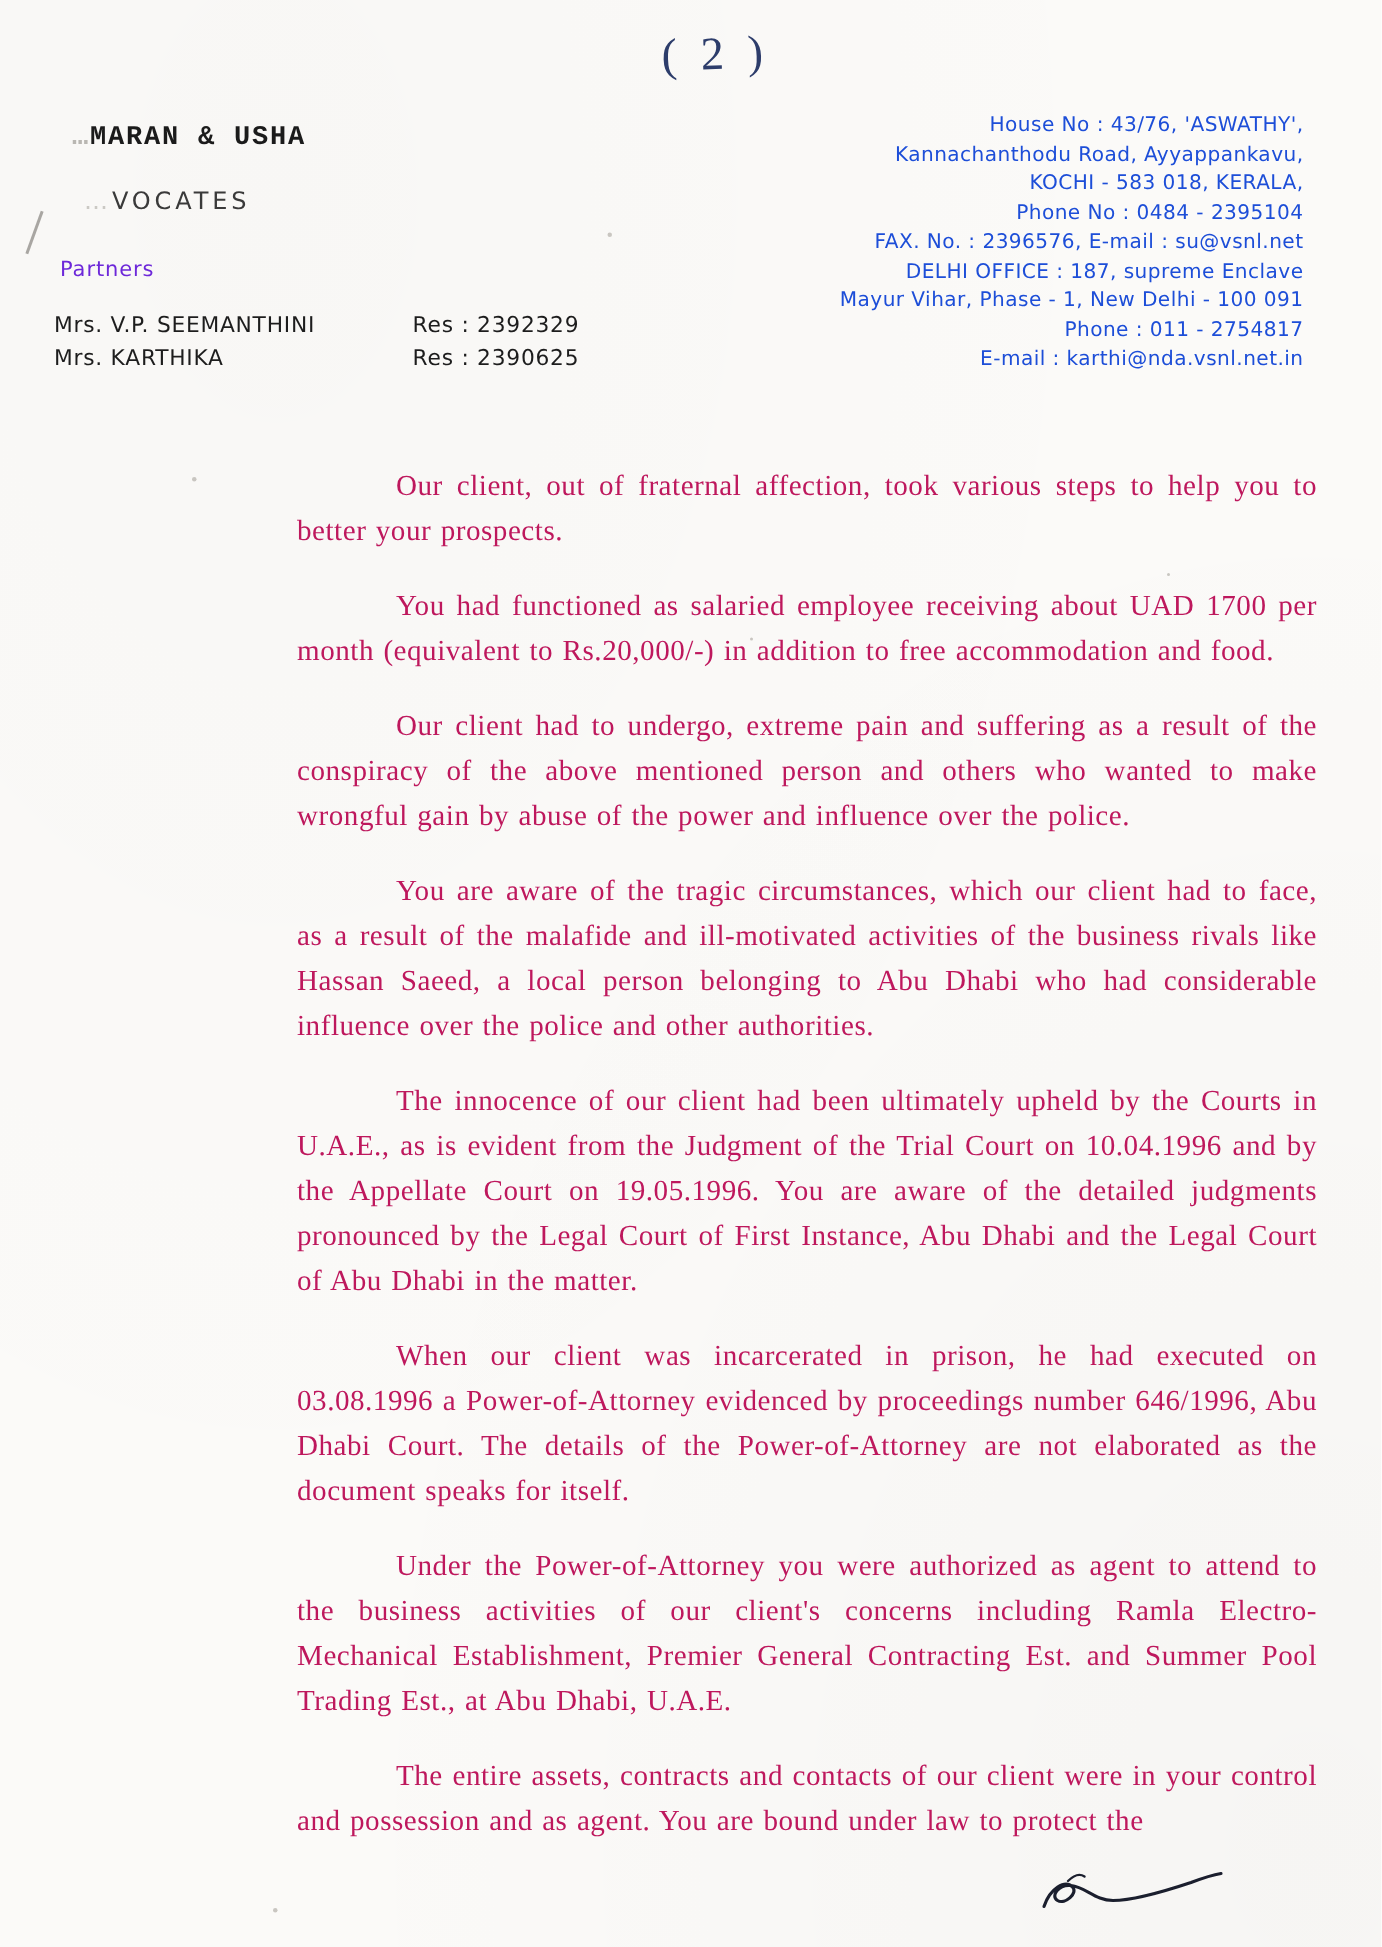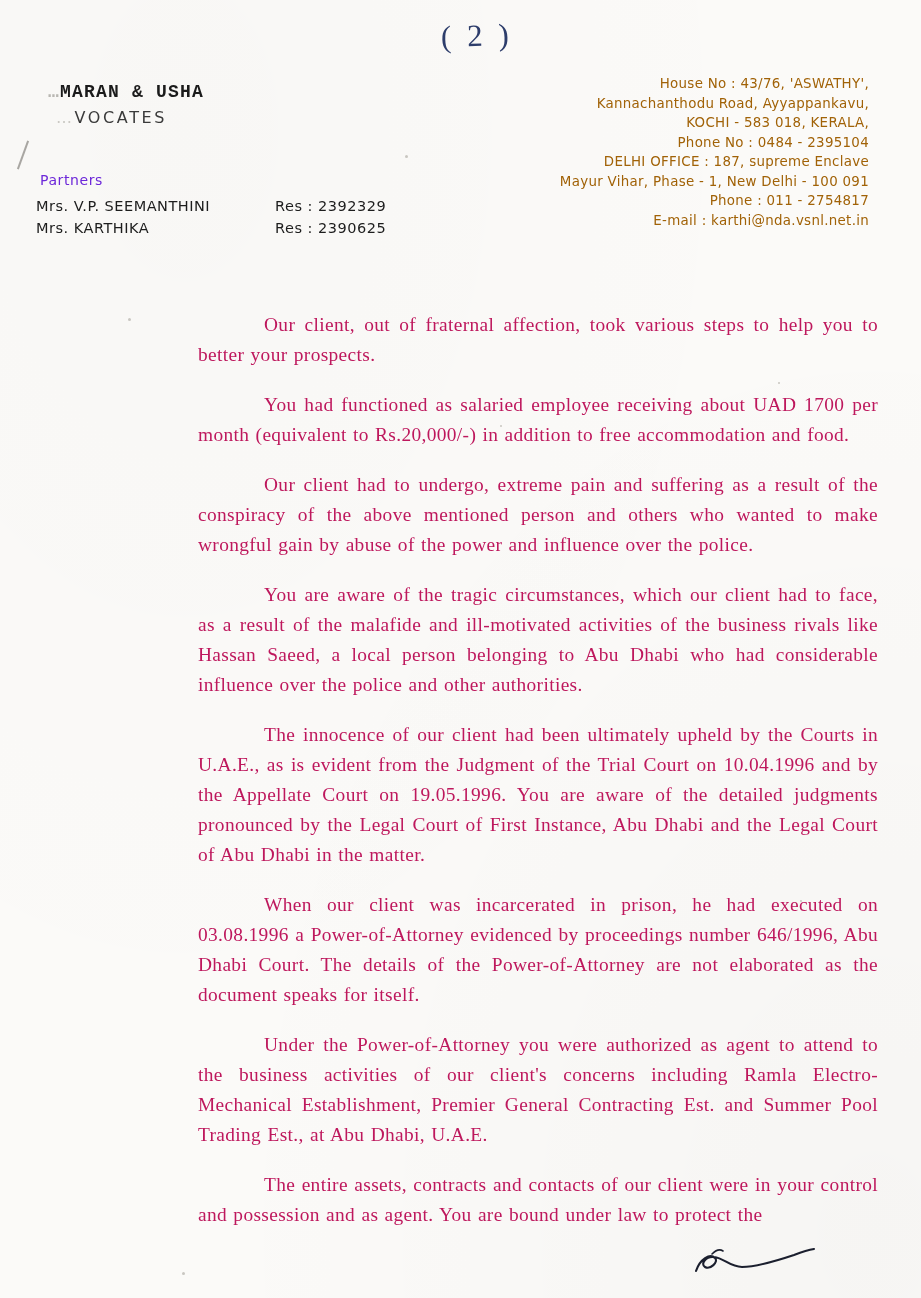--- a/index.html
+++ b/index.html
@@ -60,21 +60,21 @@
     white-space: nowrap;
   }
   .firm-name .faded-lead {
     color: #b9b7b2;
   }
   .firm-sub {
     font-family: "DejaVu Sans", sans-serif;
     font-size: 16px;
     letter-spacing: 2.6px;
     color: #3a3a3a;
-    margin-top: 6px;
+    margin-top: 22px;
     margin-left: 8px;
   }
   .firm-sub .faded-lead {
     color: #cbc9c4;
   }
   .slash-mark {
     position: absolute;
     left: 22px;
     top: 66px;
     width: 2px;
@@ -88,21 +88,21 @@
     left: 40px;
     top: 98px;
     font-family: "DejaVu Sans", sans-serif;
     font-size: 14px;
     letter-spacing: .6px;
     color: #6d28d9;
   }
   .partners-table {
     position: absolute;
     left: 36px;
-    top: 124px;
+    top: 135px;
     font-family: "DejaVu Sans", sans-serif;
     font-size: 14.5px;
     letter-spacing: .5px;
     color: #1d1d1d;
     border-collapse: collapse;
   }
   .partners-table td {
     padding: 0 0 6px 0;
     vertical-align: top;
     white-space: nowrap;
@@ -114,21 +114,21 @@
   .contact-block {
     position: absolute;
     right: 52px;
     top: 0px;
     width: 400px;
     text-align: right;
     font-family: "DejaVu Sans", sans-serif;
     font-size: 13.4px;
     line-height: 19.5px;
     letter-spacing: .3px;
-    color: #a16207;
+    color: #1d4ed8;
   }
   .contact-block div {
     white-space: nowrap;
   }
 
   
   .body-text {
     position: absolute;
     left: 198px;
     top: 310px;
@@ -197,20 +197,21 @@
         <td class="res">Res : 2390625</td>
       </tr>
     </tbody>
       </table>
 
     <div class="contact-block">
       <div>House No : 43/76, 'ASWATHY',</div>
       <div>Kannachanthodu Road, Ayyappankavu,</div>
       <div>KOCHI - 583 018, KERALA,</div>
       <div>Phone No : 0484 - 2395104</div>
+      <div>FAX. No. : 2396576, E-mail : su@vsnl.net</div>
       <div>DELHI OFFICE : 187, supreme Enclave</div>
       <div>Mayur Vihar, Phase - 1, New Delhi - 100 091</div>
       <div>Phone : 011 - 2754817</div>
       <div>E-mail : karthi@nda.vsnl.net.in</div>
     </div>
 
   </div>
 
   <div class="body-text">
     <p>Our client, out of fraternal affection, took various steps to help you to better your prospects.</p>

